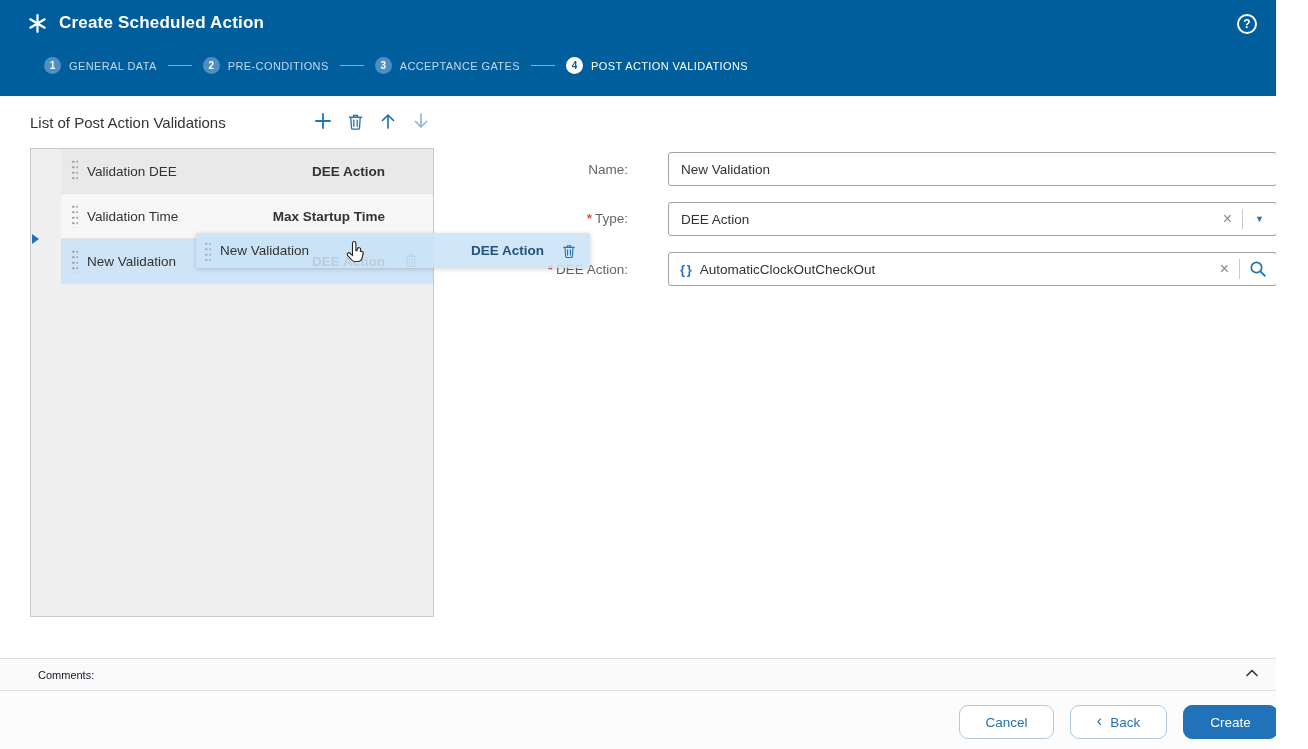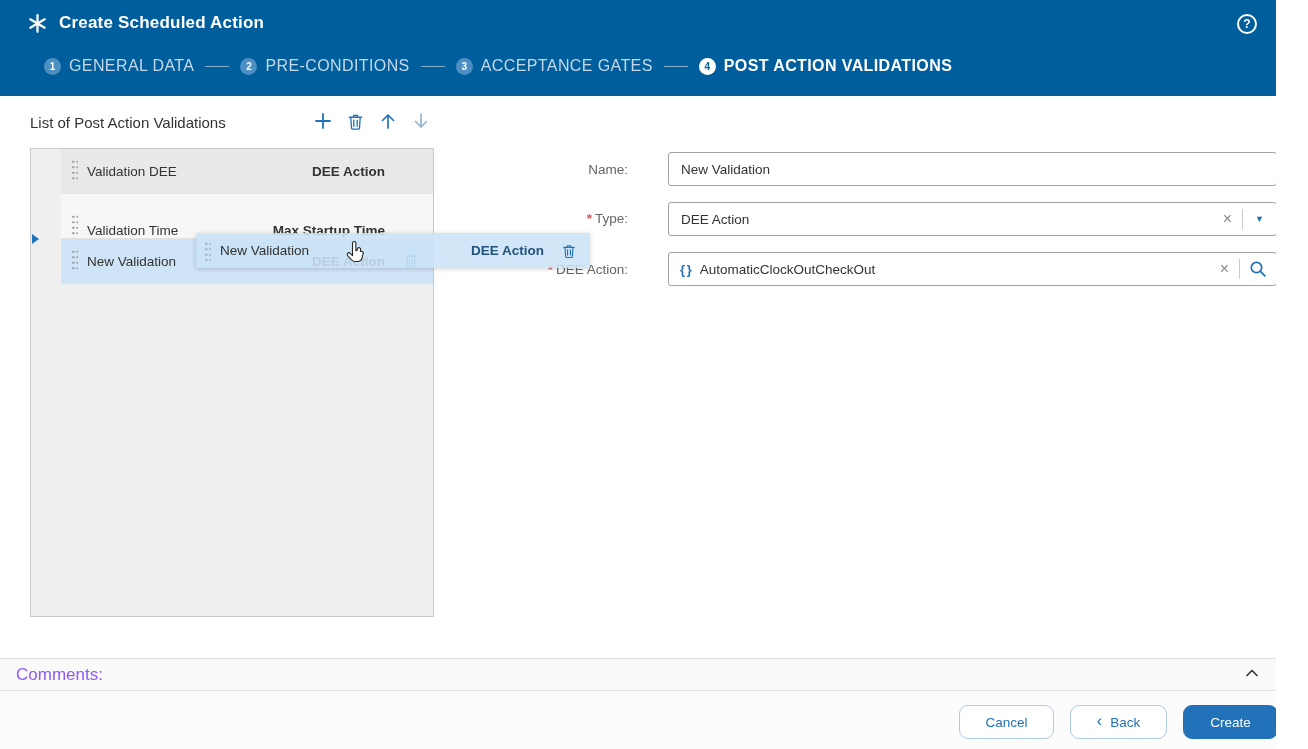--- a/index.html
+++ b/index.html
@@ -11,35 +11,35 @@
   .title-bar { display:flex; align-items:center; height:46px; padding-left:27px; }
   .app-icon { display:flex; margin-right:11px; }
   .title { color:#fff; font-size:17px; font-weight:600; letter-spacing:.2px; }
   .help-btn { position:absolute; top:14px; right:19px; width:20px; height:20px; border:2px solid #fff;
     border-radius:50%; color:#fff; font-size:12px; font-weight:700; display:flex; align-items:center; justify-content:center; }
 
   .steps { position:absolute; top:57px; left:44px; display:flex; align-items:center; }
   .step { display:flex; align-items:center; }
   .step-circle { width:17px; height:17px; border-radius:50%; background:#4d8fc2; color:#fff; font-size:10px;
     font-weight:700; display:flex; align-items:center; justify-content:center; margin-right:8px; }
-  .step-label { font-size:16px; color:#c3d9ea; letter-spacing:.4px; white-space:nowrap;text-align:right; }
+  .step-label { font-size:11px; color:#c3d9ea; letter-spacing:.4px; white-space:nowrap;text-align:right; }
   .step.active .step-circle { background:#fff; color:#005e9c; }
-  .step.active .step-label { color:#fff; font-weight:700; }
+  .step.active .step-label { color:#fff; font-weight:400; }
   .step-line { width:24px; height:1px; background:#86aecd; margin:0 11px; }
 
   
   .list-title { position:absolute; left:30px; top:114px; font-size:15px; color:#333; }
   .list-toolbar { position:absolute; left:313px; top:111px; display:flex; gap:13px; align-items:center; }
   .tool-btn { color:#2272b9; display:flex; background:none; border:none; padding:0; cursor:pointer; }
   .tool-btn.disabled { color:#97b6cf; }
 
   .list-box { position:absolute; left:30px; top:148px; width:404px; height:469px; border:1px solid #c9c9c9; background:#efefef;padding-left:30px; }
   .row { height:45px; display:flex; align-items:center; position:relative; padding-left:8px; border-bottom:1px solid #e3e3e3; }
   .row-1 { background:#e9e9e9; }
-  .row-2 { background:#f7f7f7;align-items:flex-end; }
+  .row-2 { background:#f7f7f7; }
   .row-3 { background:#cfe4f6; }
   .drag-dots { width:7px; height:24px; margin:0 9px 0 2px; flex:0 0 auto;
     background-image:radial-gradient(circle,#9aa0a6 1px,transparent 1.2px); background-size:4.5px 5.5px; }
   .row-name { font-size:13.5px; color:#333; }
   .row-type { position:absolute; right:48px; font-size:13.5px; font-weight:700; color:#333; }
   .row-trash { position:absolute; right:14px; color:#2272b9; display:flex; background:none; border:none; padding:0; }
   .drop-marker { position:absolute; left:1px; top:85px; width:0; height:0; z-index:6;
     border-top:5px solid transparent; border-bottom:5px solid transparent; border-left:7px solid #2272b9; }
 
   
@@ -65,21 +65,21 @@
   .combo-text { padding-left:12px; flex:1; }
   .clear-x { color:#888; font-size:16px; padding:0 10px; line-height:1; cursor:pointer; }
   .v-divider { width:1px; height:20px; background:#c9c9c9; }
   .chevron-down { color:#2272b9; padding:0 12px; font-size:9px; cursor:pointer; }
   .braces { color:#2272b9; font-weight:700; font-size:13px; padding:0 7px 0 11px; letter-spacing:-1px; }
   .magnifier { color:#2272b9; padding:0 9px; display:flex; cursor:pointer; }
 
   
   .comments { position:absolute; left:0; right:0; top:658px; height:33px; background:#fafafa;
     border-top:1px solid #e0e0e0; border-bottom:1px solid #e0e0e0; display:flex; align-items:center; }
-  .comments-label { margin-left:16px; font-size:17px; color:#8b5cf6; }
+  .comments-label { margin-left:38px; font-size:11px; color:#0f172a; }
   .comments-chevron { position:absolute; right:16px; color:#333; display:flex; background:none; border:none; padding:0; }
 
   .footer { position:absolute; left:0; right:0; top:691px; bottom:0; background:#fcfcfc; }
   .btn { position:absolute; top:14px; height:34px; border-radius:9px; font-size:13.5px;
     display:flex; align-items:center; justify-content:center; cursor:pointer; font-family:"Liberation Sans", sans-serif; }
   .btn-cancel { left:959px; width:95px; background:#fff; border:1px solid #aecbe3; color:#2272b9; }
   .btn-back { left:1070px; width:97px; background:#fff; border:1px solid #aecbe3; color:#2272b9; gap:8px; }
   .btn-back .bk { font-size:16px; line-height:1; margin-top:-2px; }
   .btn-create { left:1183px; width:95px; background:#2272b9; border:1px solid #2272b9; color:#fff; }
 </style>

